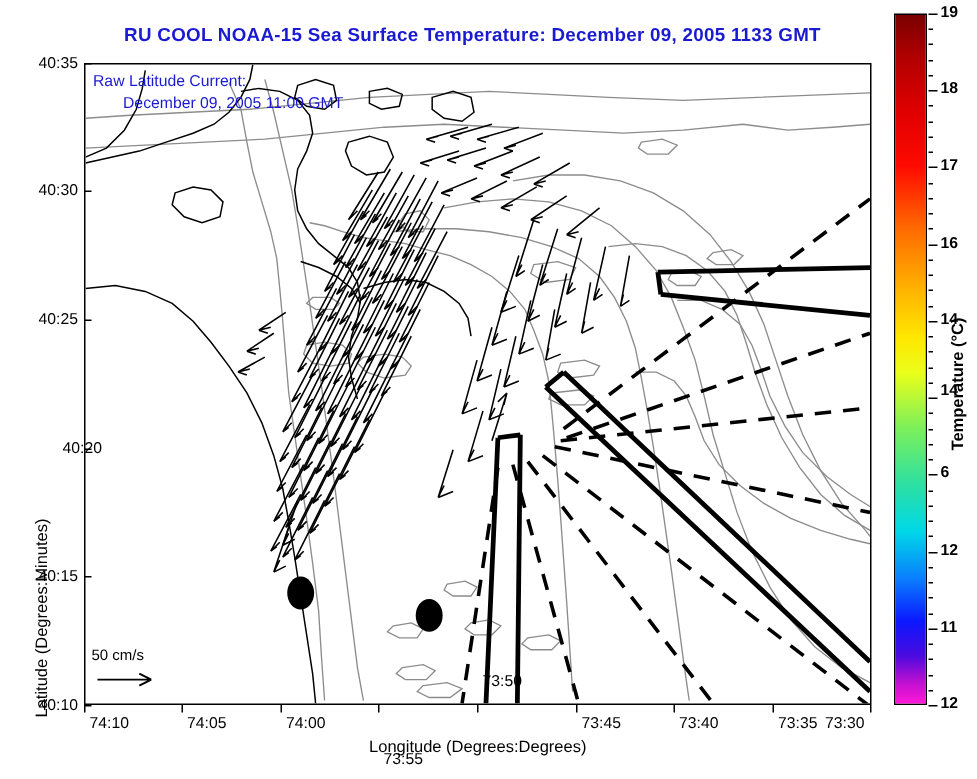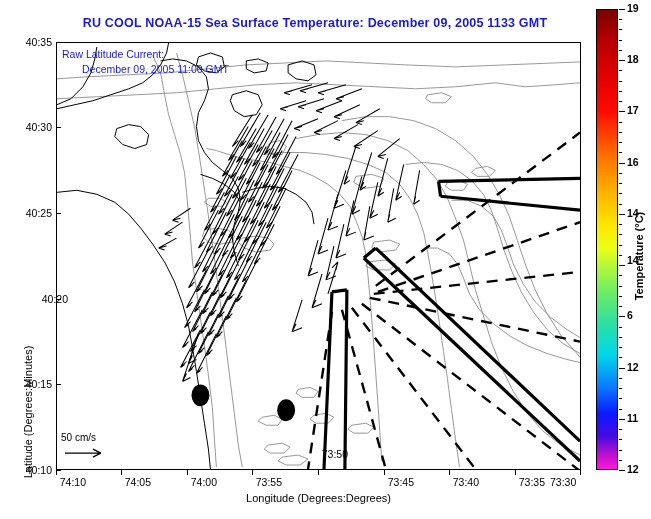--- a/index.html
+++ b/index.html
@@ -310,21 +310,21 @@
     <div class="tick xtick" style="left:252px;top:470px;"></div>
     <div class="tick xtick" style="left:318px;top:470px;"></div>
     <div class="tick xtick" style="left:384px;top:470px;"></div>
     <div class="tick xtick" style="left:449px;top:470px;"></div>
     <div class="tick xtick" style="left:515px;top:470px;"></div>
     <div class="tick xtick" style="left:580px;top:470px;"></div>
 
     <div class="xlab" style="left:26px;top:476px;">74:10</div>
     <div class="xlab" style="left:91px;top:476px;">74:05</div>
     <div class="xlab" style="left:157px;top:476px;">74:00</div>
-    <div class="xlab" style="left:222px;top:476px;">73:55</div>
+    <div class="xlab" style="left:222px;top:500px;">73:55</div>
     <div class="xlab" style="left:288px;top:448px;">73:50</div>
     <div class="xlab" style="left:354px;top:476px;">73:45</div>
     <div class="xlab" style="left:419px;top:476px;">73:40</div>
     <div class="xlab" style="left:485px;top:476px;">73:35</div>
     <div class="xlab" style="left:550px;top:476px;overflow:hidden;width:42px;text-align:left;">73:30</div>
 
     <div class="axis-title-x">Longitude (Degrees:Degrees)</div>
   </div>
 
   <div>

